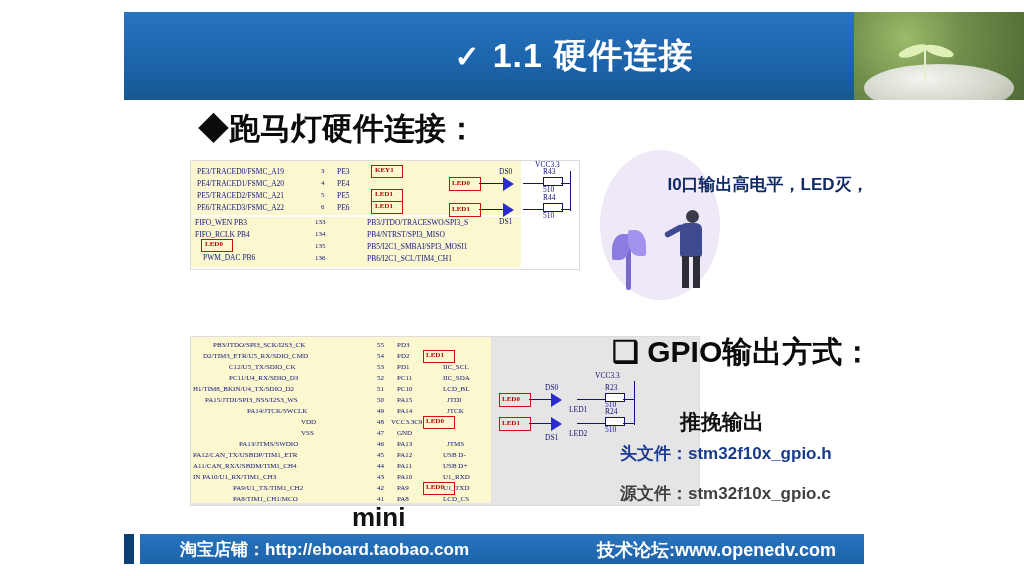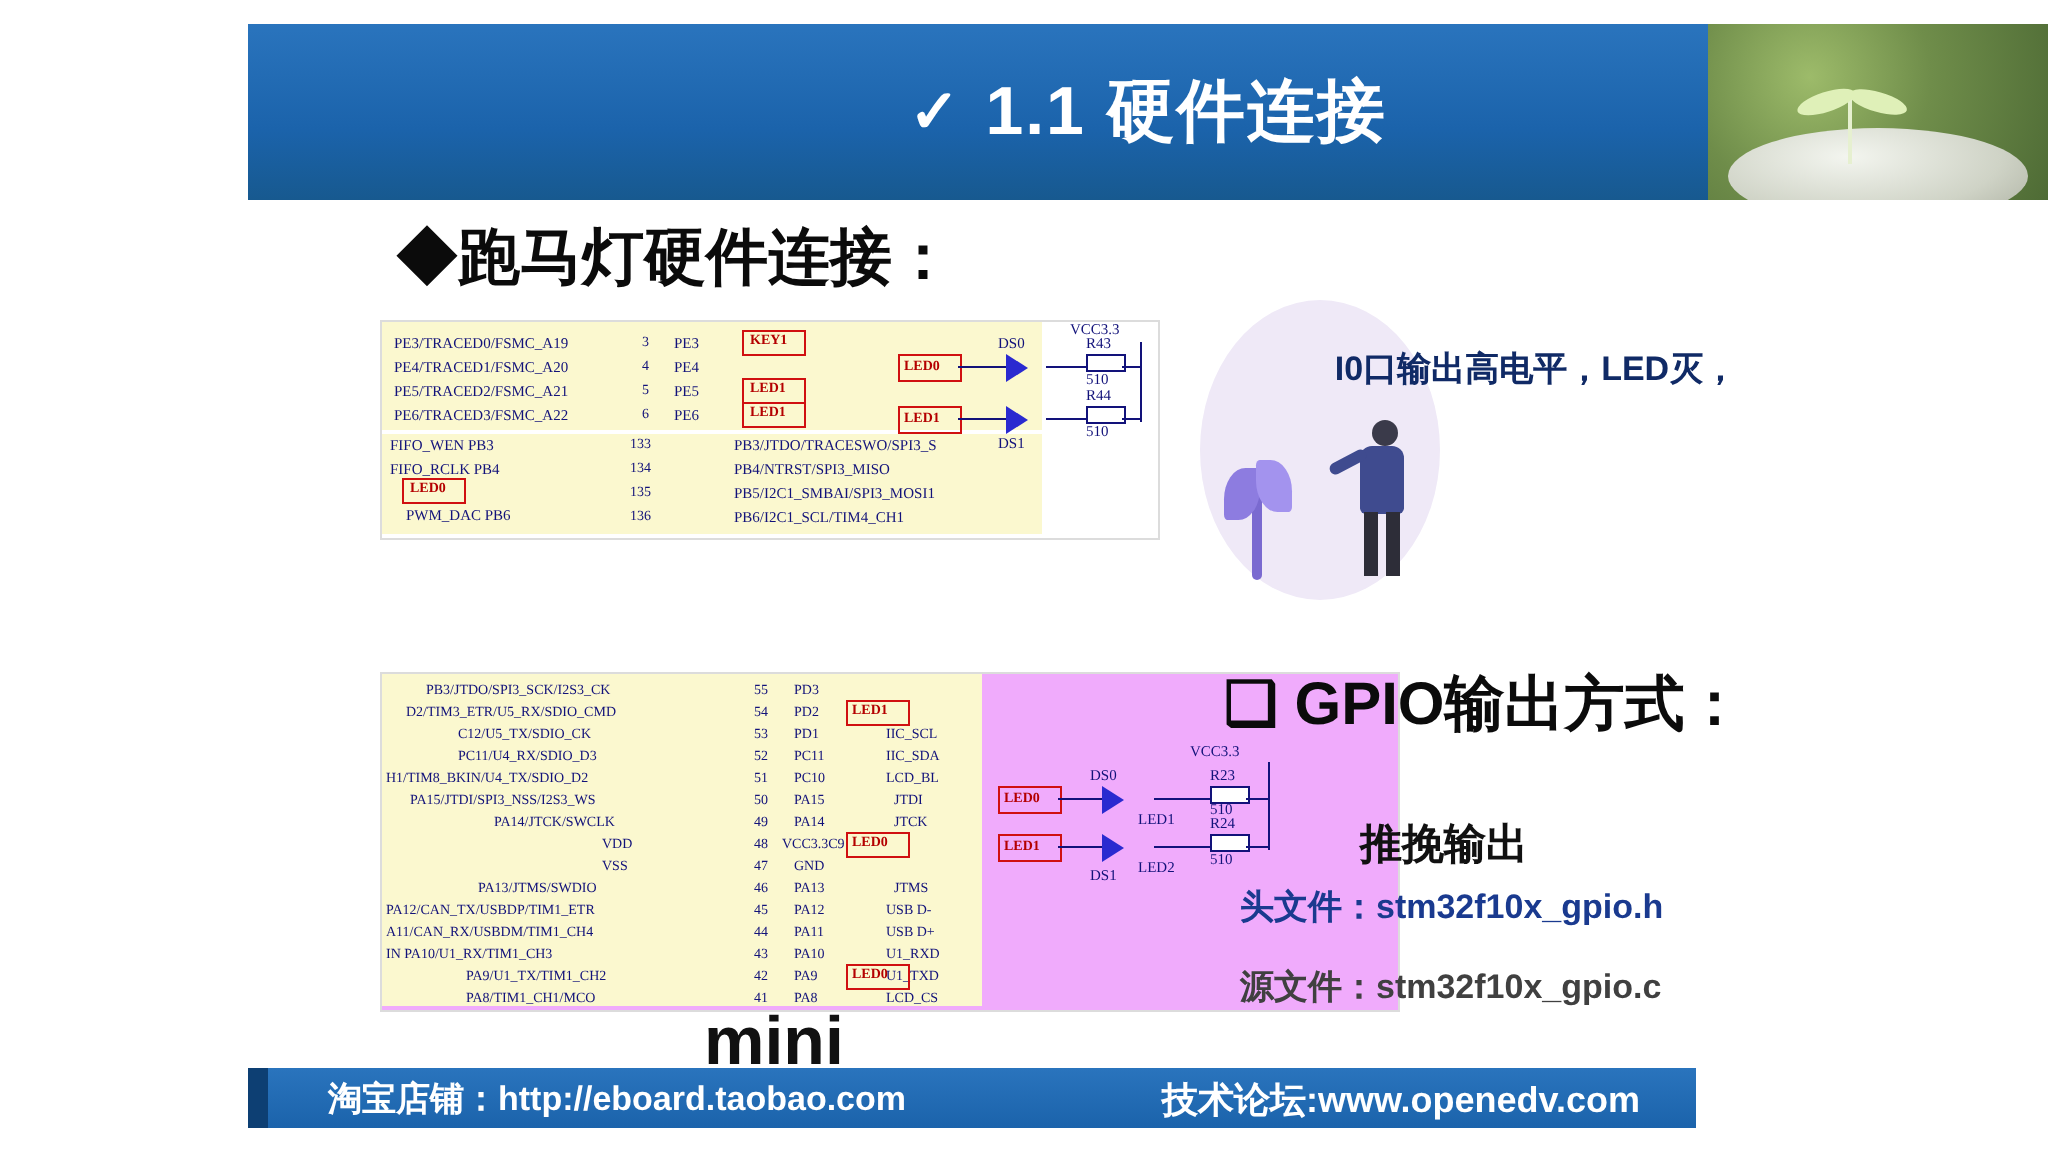--- a/index.html
+++ b/index.html
@@ -28,55 +28,55 @@
   
   .left-strip{position:absolute;left:124px;top:12px;width:10px;height:88px;background:#0d3f73;}
 
   
   .h-diamond{position:absolute;left:198px;top:108px;font-size:31px;font-weight:bold;color:#0b0b0b;}
   .h-gpio{position:absolute;left:612px;top:332px;font-size:30px;font-weight:bold;color:#0b0b0b;}
 
   
   .sch1{position:absolute;left:190px;top:160px;width:388px;height:108px;background:#fff;
         border:1px solid #dcdcdc;overflow:hidden;}
-  .sch2{position:absolute;left:190px;top:336px;width:508px;height:168px;background:#f0abfc;
+  .sch2{position:absolute;left:190px;top:336px;width:508px;height:168px;background:#e5e5e5;
         border:1px solid #dcdcdc;overflow:hidden;}
   .band-yellow{position:absolute;background:#fbf8cf;}
   .netlabel{position:absolute;font-family:"Liberation Serif",serif;font-size:7.5px;color:#12127a;white-space:nowrap;}
   .netlabel.sm{font-size:7px;}
   .pinnum{position:absolute;font-family:"Liberation Serif",serif;font-size:7px;color:#12127a;}
   .redbox{position:absolute;border:1px solid #d01010;}
   .redtxt{position:absolute;font-family:"Liberation Serif",serif;font-size:7px;color:#b40000;font-weight:bold;white-space:nowrap;}
   .wire{position:absolute;background:#12127a;}
   .res{position:absolute;border:1px solid #12127a;background:#fff;}
   .led-tri{position:absolute;width:0;height:0;border-top:7px solid transparent;border-bottom:7px solid transparent;border-left:11px solid #2a2ad0;}
 
   
   .cap1{position:absolute;left:344px;top:286px;font-size:22px;font-weight:bold;color:#111;}
-  .cap2{position:absolute;left:352px;top:502px;font-size:34px;font-weight:bold;color:#111;}
+  .cap2{position:absolute;left:352px;top:502px;font-size:26px;font-weight:bold;color:#111;}
 
   
   .note-oval{position:absolute;left:600px;top:150px;width:120px;height:150px;border-radius:50%;
       background:#efe9f7;}
   .note-plant{position:absolute;left:612px;top:230px;width:34px;height:60px;}
   .figure{position:absolute;left:670px;top:210px;width:46px;height:78px;}
   .fig-head{position:absolute;left:16px;top:0;width:13px;height:13px;border-radius:50%;background:#3a3a4a;}
   .fig-body{position:absolute;left:10px;top:13px;width:22px;height:34px;background:#3f4b8f;border-radius:6px 6px 3px 3px;}
   .fig-leg1{position:absolute;left:12px;top:46px;width:7px;height:32px;background:#2d2d38;}
   .fig-leg2{position:absolute;left:23px;top:46px;width:7px;height:32px;background:#2d2d38;}
   .fig-arm{position:absolute;left:-6px;top:18px;width:20px;height:6px;background:#3f4b8f;transform:rotate(-28deg);border-radius:3px;}
   .note-text{position:absolute;left:636px;top:172px;width:264px;text-align:center;
       font-size:17px;font-weight:bold;color:#102a66;line-height:1.55;}
 
   .push{position:absolute;left:680px;top:408px;font-size:21px;font-weight:bold;color:#111;}
   .file1{position:absolute;left:620px;top:442px;font-size:17px;font-weight:bold;color:#1a3a8f;}
   .file2{position:absolute;left:620px;top:482px;font-size:17px;font-weight:bold;color:#404040;}
 
   
-  .bottom{position:absolute;left:124px;top:534px;width:724px;height:30px;background:#a16207;}
+  .bottom{position:absolute;left:140px;top:534px;width:724px;height:30px;background:#a16207;}
   .bottom-grad{position:absolute;inset:0;background:linear-gradient(180deg,#2a74bd 0%,#1b63ab 100%);}
   .bottom-l{position:absolute;left:40px;top:4px;color:#fff;font-size:17px;font-weight:bold;}
   .bottom-r{position:absolute;right:28px;top:4px;color:#fff;font-size:18px;font-weight:bold;}
   .bot-strip{position:absolute;left:124px;top:534px;width:10px;height:30px;background:#0d3f73;}
 </style>
 </head>
 <body>
 
 <div class="slide">
 

